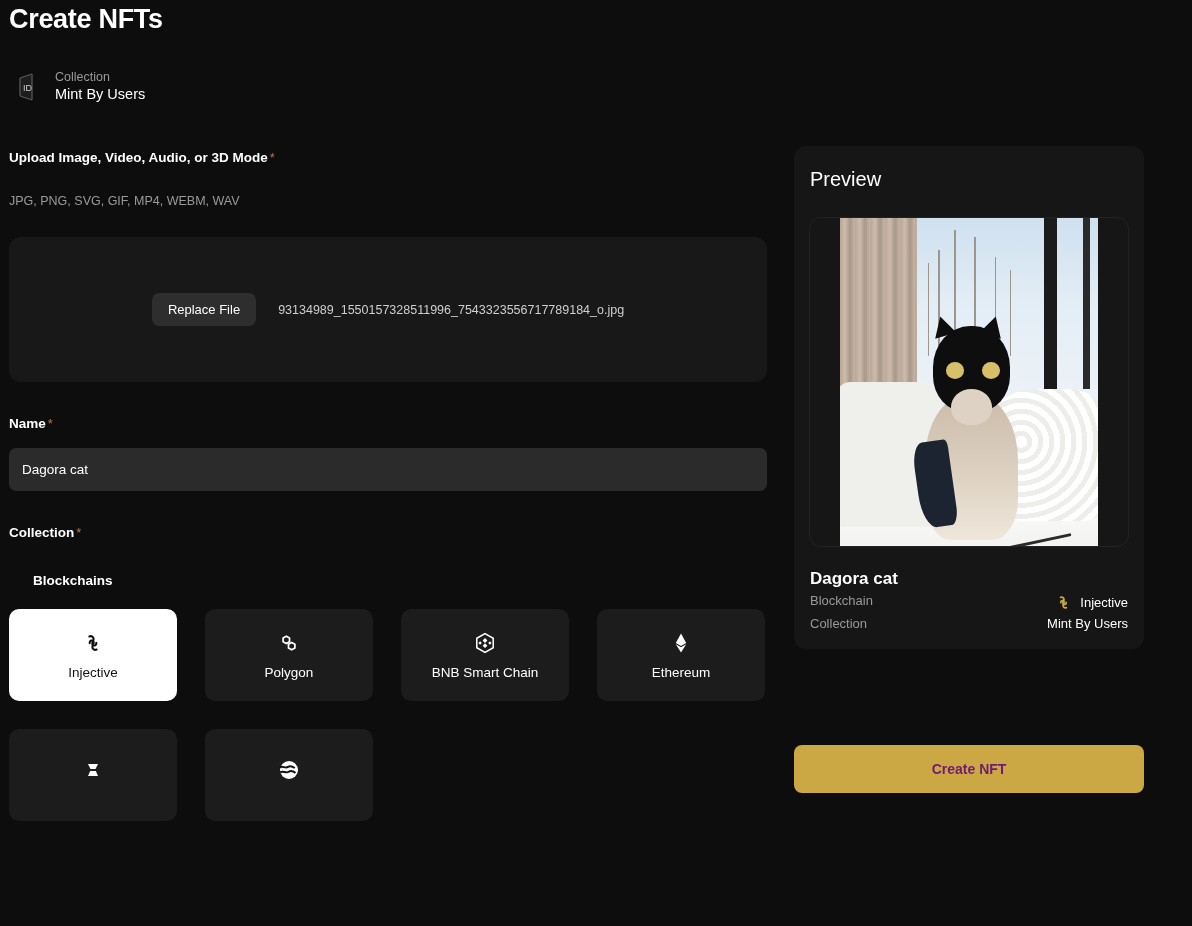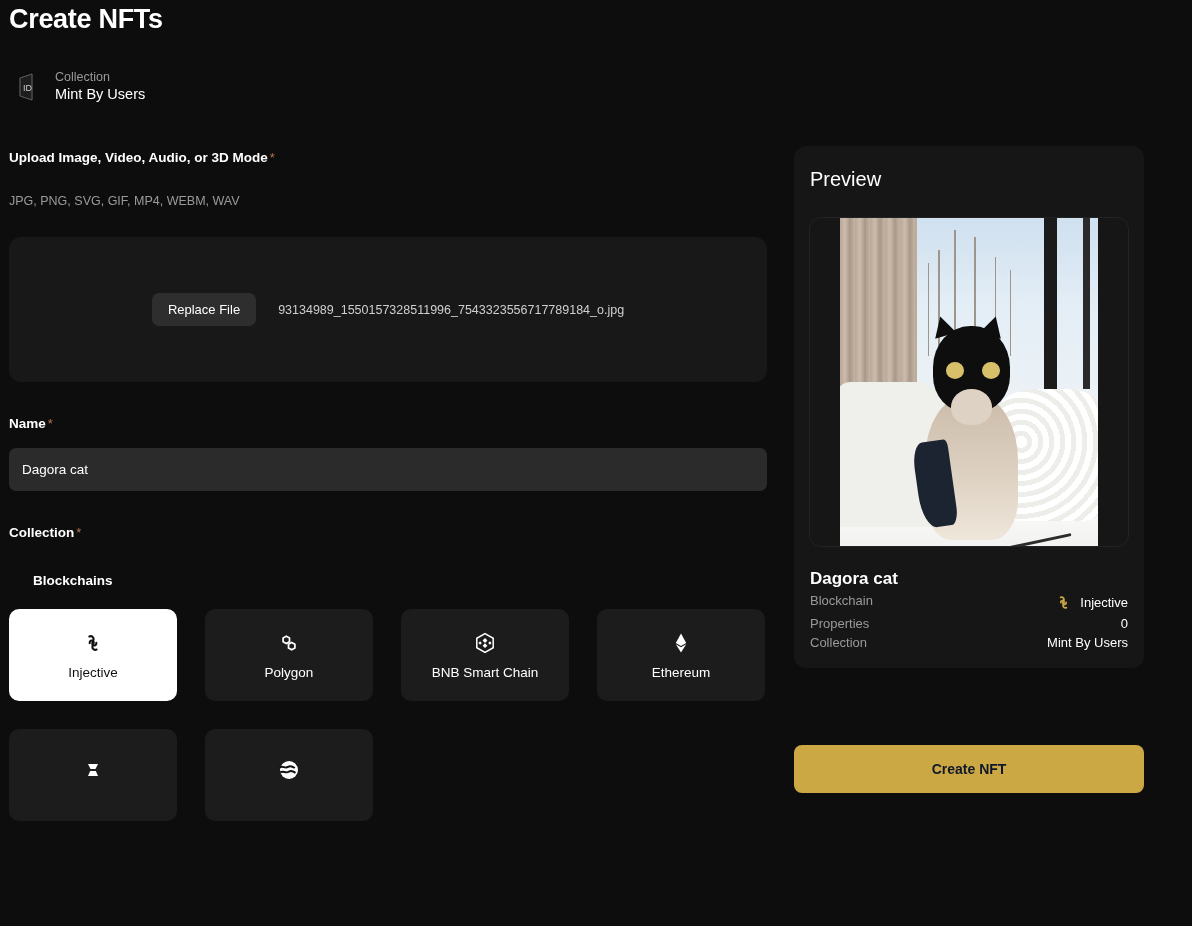--- a/index.html
+++ b/index.html
@@ -228,21 +228,21 @@
   
   .create-btn {
     position: absolute;
     left: 794px;
     top: 745px;
     width: 350px;
     height: 48px;
     background: #cca844;
     border: none;
     border-radius: 8px;
-    color: #0f172a;
+    color: #701a75;
     font-family: inherit;
     font-size: 14px;
     font-weight: bold;
     cursor: pointer;
   }
 
   
   .art-sky {
     position:absolute; left:0; top:0; width:100%; height:62%;
     background: linear-gradient(180deg,#cfe0ef 0%,#e4eef6 45%,#eef3f6 100%);
@@ -476,24 +476,20 @@
         <span>
           <svg width="19" height="19" viewBox="0 0 24 24" aria-hidden="true" style="display:block">
             <path d="M8.4 5.5c2.1-1 4.2.3 4.2 2.6 0 1.9-1.3 2.6-1.3 4.2 0 1.5 1.1 2.4 2.3 2.2 1.3-.2 1.9-1.4 1.7-2.7" fill="none" stroke="#cca844" stroke-width="2.2" stroke-linecap="round"></path>
             <path d="M15.6 18.5c-2.1 1-4.2-.3-4.2-2.6 0-1.9 1.3-2.6 1.3-4.2 0-1.5-1.1-2.4-2.3-2.2-1.3.2-1.9 1.4-1.7 2.7" fill="none" stroke="#cca844" stroke-width="2.2" stroke-linecap="round"></path>
           </svg>
         </span>
         <span>Injective</span>
       </span>
     </div>
 
-    <div class="kv-row">
-      <span class="kv-key">Properties</span>
-      <span class="kv-val">0</span>
-    </div>
 
     <div class="kv-row">
       <span class="kv-key">Collection</span>
       <span class="kv-val">Mint By Users</span>
     </div>
   </div>
 
   <button class="create-btn">Create NFT</button>
 
 </div>

